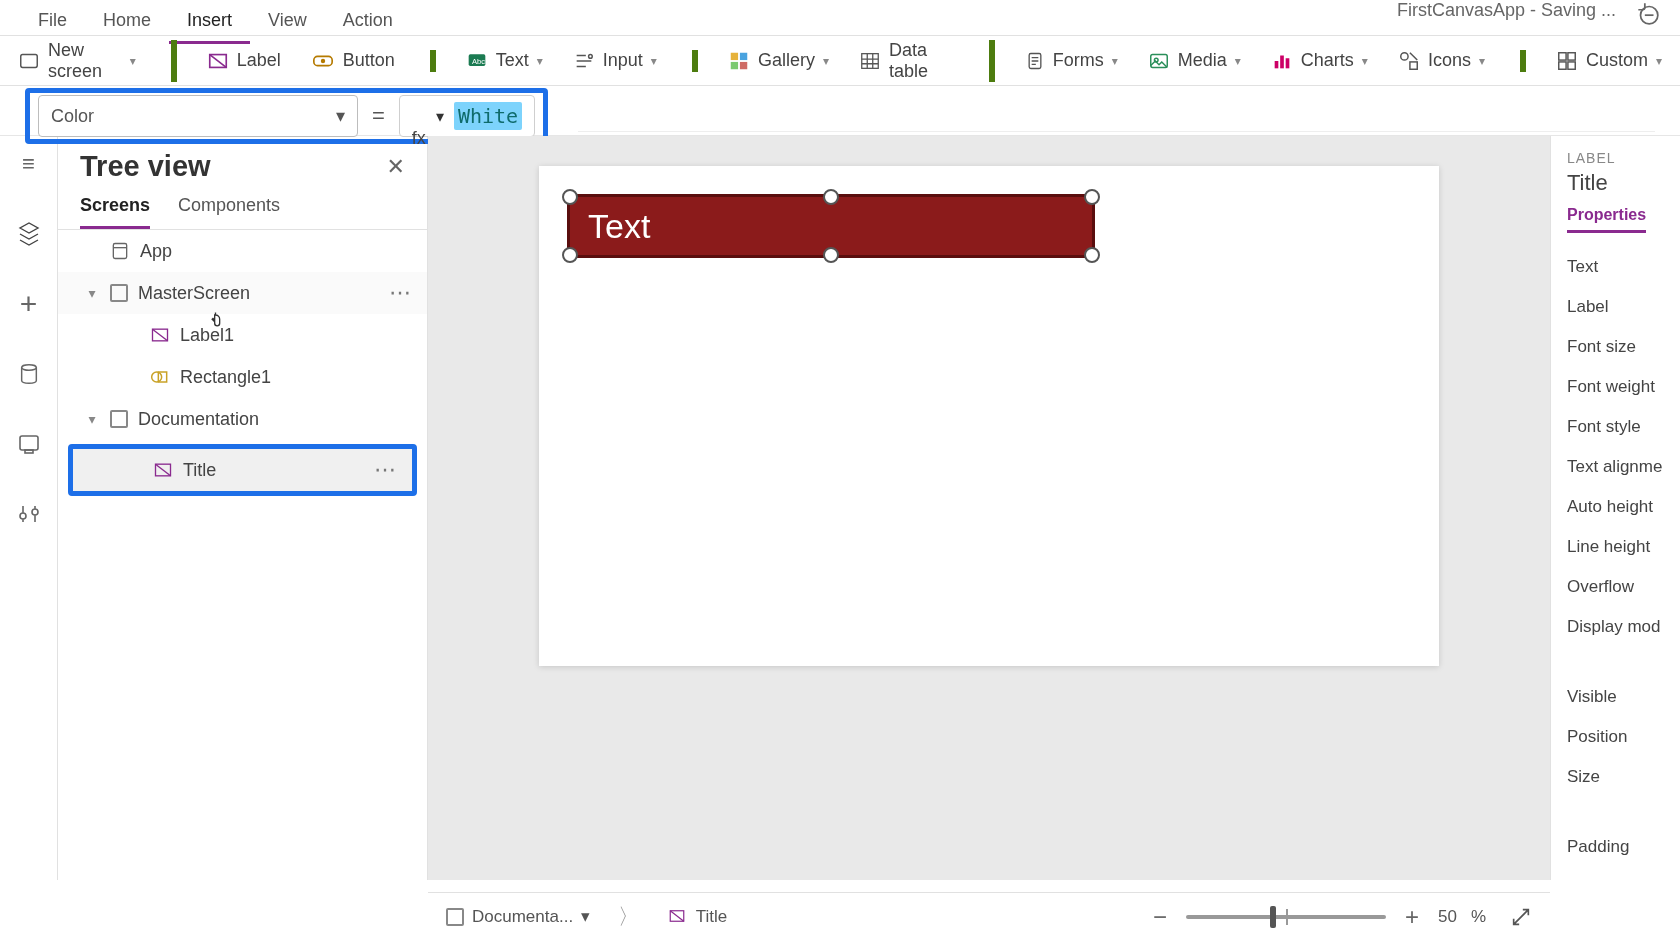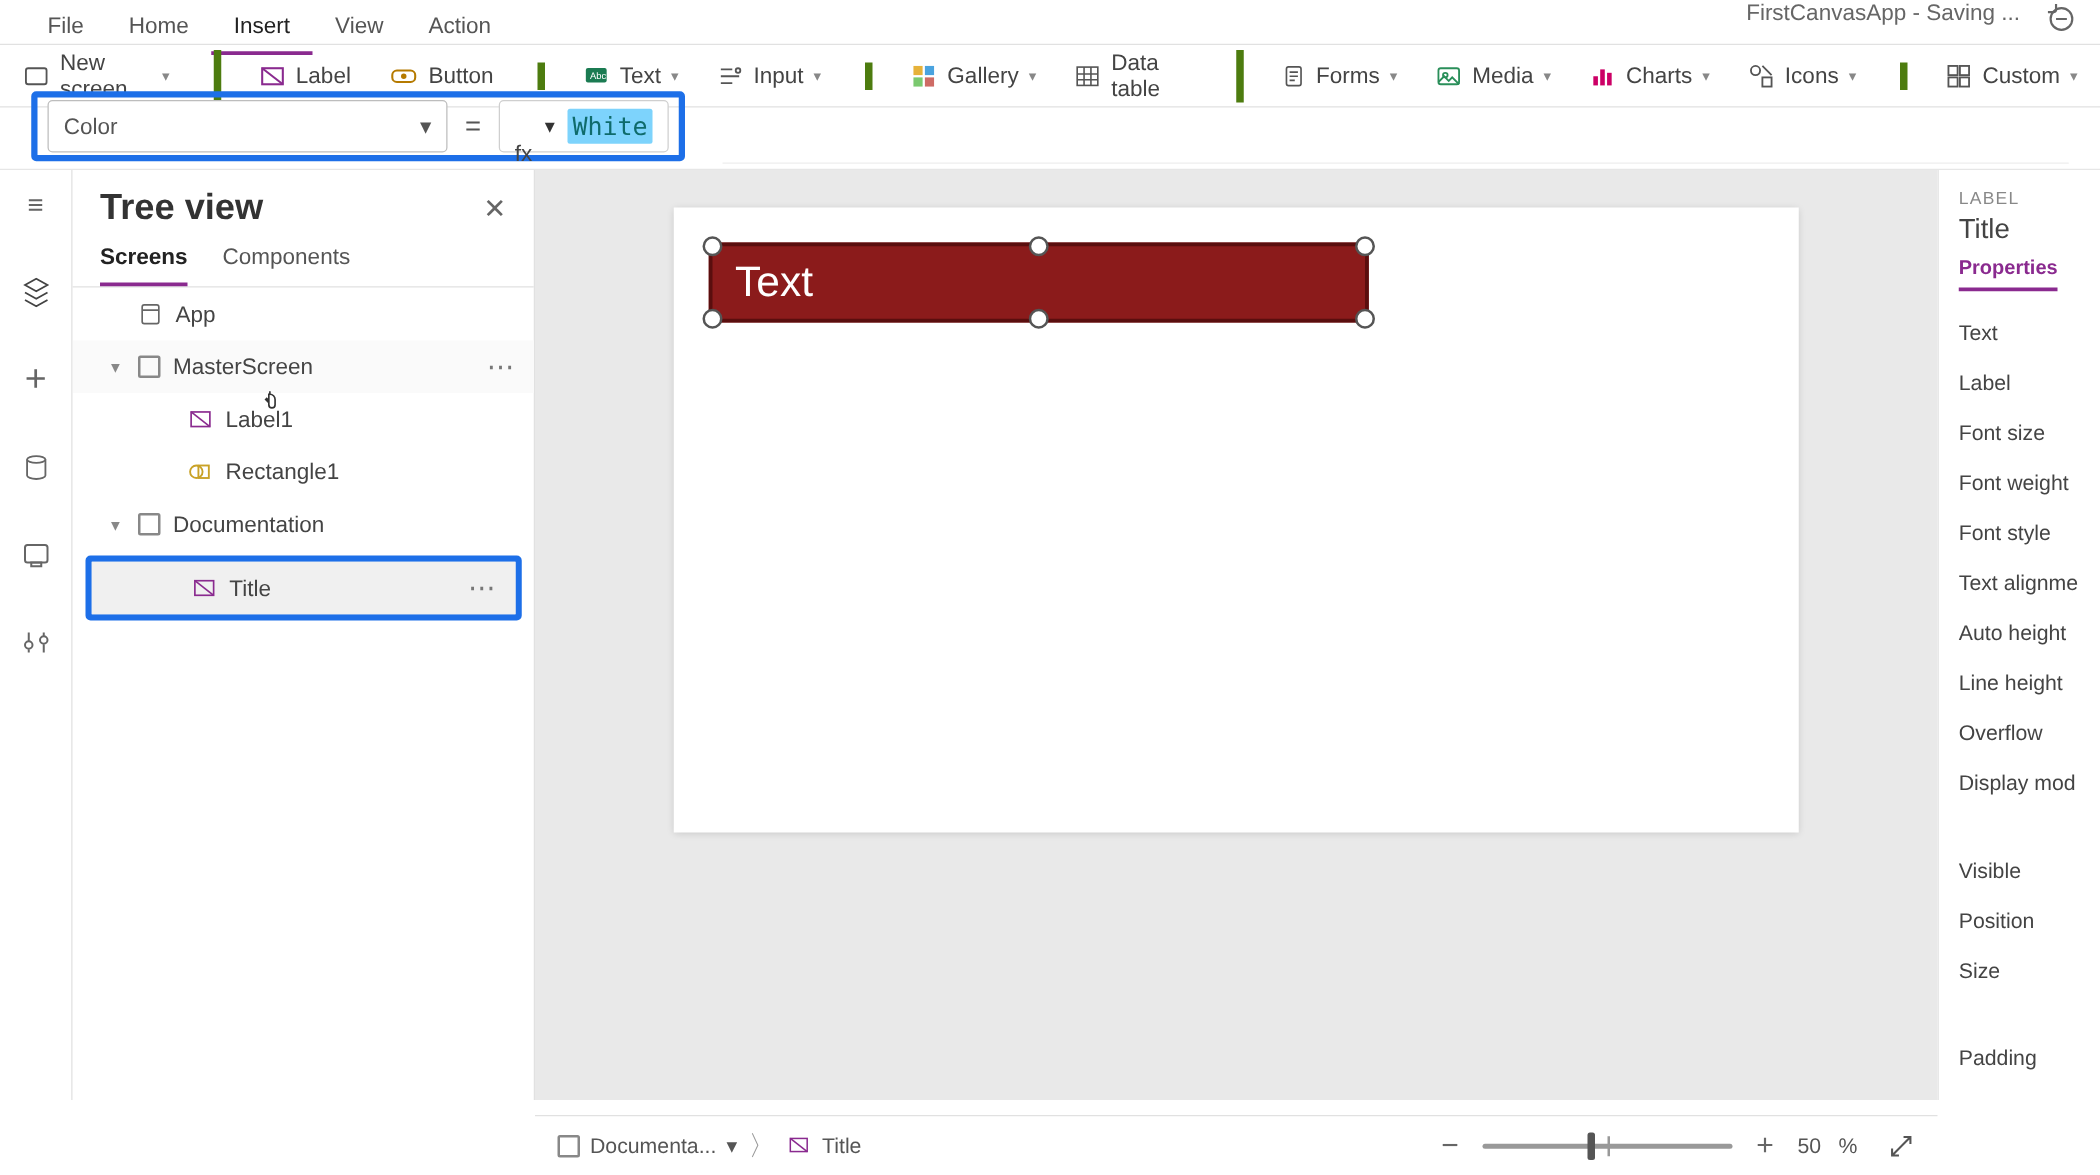--- a/index.html
+++ b/index.html
@@ -10,21 +10,21 @@
 .menubar .menu-item.active { color: #222; border-bottom: 3px solid #8a2a8f; }
 .menubar .title-right { margin-left: auto; color: #666; font-size: 18px; }
 .menubar .health-icon { margin-left: 18px; color: #666; }
 
 .ribbon { display: flex; align-items: center; height: 50px; border-bottom: 1px solid #e1e1e1; padding: 0 18px; gap: 30px; font-size: 18px; color: #444; }
 .ribbon .group { display: flex; align-items: center; gap: 8px; cursor: pointer; }
 .ribbon .sep-after { border-right: 6px solid #4d7c0f; padding-right: 35px; }
 .ribbon .chev { font-size: 12px; color: #888; }
 .ribbon svg { flex-shrink: 0; }
 
-.formula-row { display: flex; align-items: flex-end; height: 50px; padding: 4px 25px; gap: 30px; border-bottom: 1px solid #e6e6e6; }
+.formula-row { display: flex; align-items: flex-start; height: 50px; padding: 4px 25px; gap: 30px; border-bottom: 1px solid #e6e6e6; }
 .highlight-box { display: flex; align-items:center; gap:14px; padding: 4px 8px; border: 5px solid #1d6fe8; border-radius: 4px; height: 56px; position: relative; top:-2px; }
 .prop-dd { width: 320px; height: 42px; border: 1px solid #bdbdbd; border-radius: 4px; background: #fff; display:flex; align-items:center; justify-content:space-between; padding: 0 12px; font-size: 18px; color:#555;}
 .eq { font-size: 22px; color:#555; }
 .fx-box { display:flex; align-items:center; gap:10px; border:1px solid #cfcfcf; border-radius:4px; height:42px; padding:0 12px; background:#fff;}
 .fx-btn { color:#444; font-size:18px;margin-top:44px; }
 .formula-text { font-family: Consolas, monospace; font-size: 20px; color:#0f6b6b; background:#7dd3fc; padding:2px 4px; border-radius:2px;}
 .formula-rest { flex:1; height:42px; border-bottom:1px solid #eee;}
 
 .main-area { display:flex; height: calc(100% - 48px - 50px - 50px - 48px); }
 
@@ -59,21 +59,21 @@
 .handle.bl{left:-8px; bottom:-8px;} .handle.bm{left:calc(50% - 8px); bottom:-8px;} .handle.br{right:-8px; bottom:-8px;}
 .cursor-ptr { position:absolute; left:160px; top:138px; font-size:20px; color:#333;}
 
 .proppanel { width:130px; border-left:1px solid #e1e1e1; padding:14px 0 0 16px; font-size:16px; color:#444; overflow:hidden;}
 .proppanel .type { color:#888; text-transform:uppercase; font-size:14px; letter-spacing:1px;}
 .proppanel .name { font-size:22px; margin:4px 0 10px;}
 .proppanel .ptab { color:#8a2a8f; font-weight:600; font-size:16px; border-bottom:3px solid #8a2a8f; display:inline-block; padding-bottom:6px; margin-bottom:14px;}
 .proppanel .prow { padding:10px 0; font-size:17px; color:#444; white-space:nowrap;}
 .proppanel .gap { height:30px;}
 
-.statusbar { height:48px; border-top:1px solid #e1e1e1; display:flex; align-items:center; padding:0 18px; gap:3px; font-size:17px; color:#555; position:absolute; bottom:0; left:428px; right:130px; background:#fff;}
+.statusbar { height:48px; border-top:1px solid #e1e1e1; display:flex; align-items:center; padding:0 18px; gap:22px; font-size:17px; color:#555; position:absolute; bottom:0; left:428px; right:130px; background:#fff;}
 .statusbar .crumb { display:flex; align-items:center; gap:8px;}
 .statusbar .sep { font-size:22px; color:#999; margin:0 6px;}
 .statusbar .zoom-controls { margin-left:auto; display:flex; align-items:center; gap:14px;}
 .zoom-slider { width:200px; height:4px; background:#999; position:relative; border-radius:2px;}
 .zoom-slider .thumb { position:absolute; left:42%; top:-9px; width:6px; height:22px; background:#555; border-radius:2px;}
 .zoom-slider .mark { position:absolute; left:50%; top:-6px; width:2px; height:16px; background:#999;}
 .pm { font-size:24px; color:#666; cursor:pointer; width:24px; text-align:center;}
 
 svg { display:block; }
 </style>

